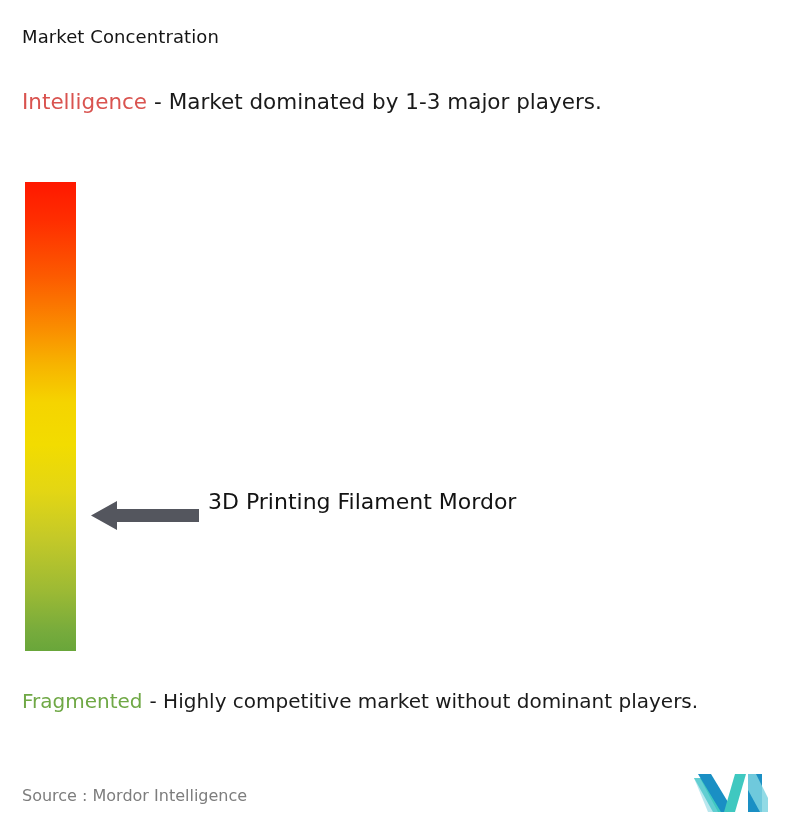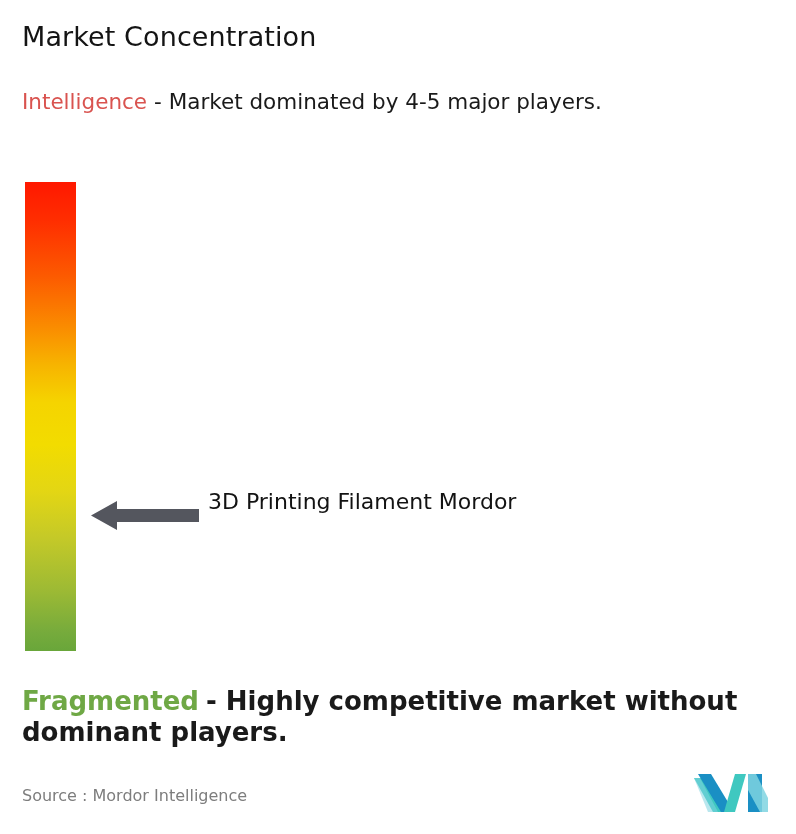--- a/index.html
+++ b/index.html
@@ -16,21 +16,21 @@
     font-family: "DejaVu Sans", "Liberation Sans", sans-serif;
     color: #1a1a1a;
     -webkit-font-smoothing: antialiased;
   }
 
   
   .page-title {
     position: absolute;
     left: 22px;
     top: 20px;
-    font-size: 27px;
+    font-size: 18px;
     line-height: 34px;
     font-weight: 400;
     color: #141414;
     letter-spacing: 0.1px;
     white-space: nowrap;
   }
 
   
   .legend-top {
     position: absolute;
@@ -40,23 +40,23 @@
     font-size: 21.5px;
     line-height: 31px;
     font-weight: 400;
     color: #1a1a1a;
   }
   .legend-bottom {
     position: absolute;
     left: 22px;
     top: 686px;
     width: 762px;
-    font-size: 26px;
+    font-size: 20px;
     line-height: 31px;
-    font-weight: 700;
+    font-weight: 400;
     color: #1a1a1a;
   }
   .kw-consolidated {
     color: #d9534f;
   }
   .kw-fragmented {
     color: #6fa845;
   }
   .kw-gap {
     display: inline-block;
@@ -126,21 +126,21 @@
     width: 74px;
     height: 46px;
   }
 </style>
 </head>
 <body>
 
 <div class="page-title">Market Concentration</div>
 
 <div class="legend-top">
-  <span class="kw-consolidated">Intelligence</span><span class="kw-gap"></span><span>- Market dominated by 4-5 major players.</span>
+  <span class="kw-consolidated">Intelligence</span><span class="kw-gap"></span><span>- Market dominated by 1-3 major players.</span>
 </div>
 
 <div class="scale-bar"></div>
 
 <div class="pointer-arrow">
   <svg width="108" height="35" viewBox="0 0 108 35" xmlns="http://www.w3.org/2000/svg">
     <polygon points="0,17.5 26,3 26,11 108,11 108,24 26,24 26,32" fill="#54565e"></polygon>
   </svg>
 </div>
 

